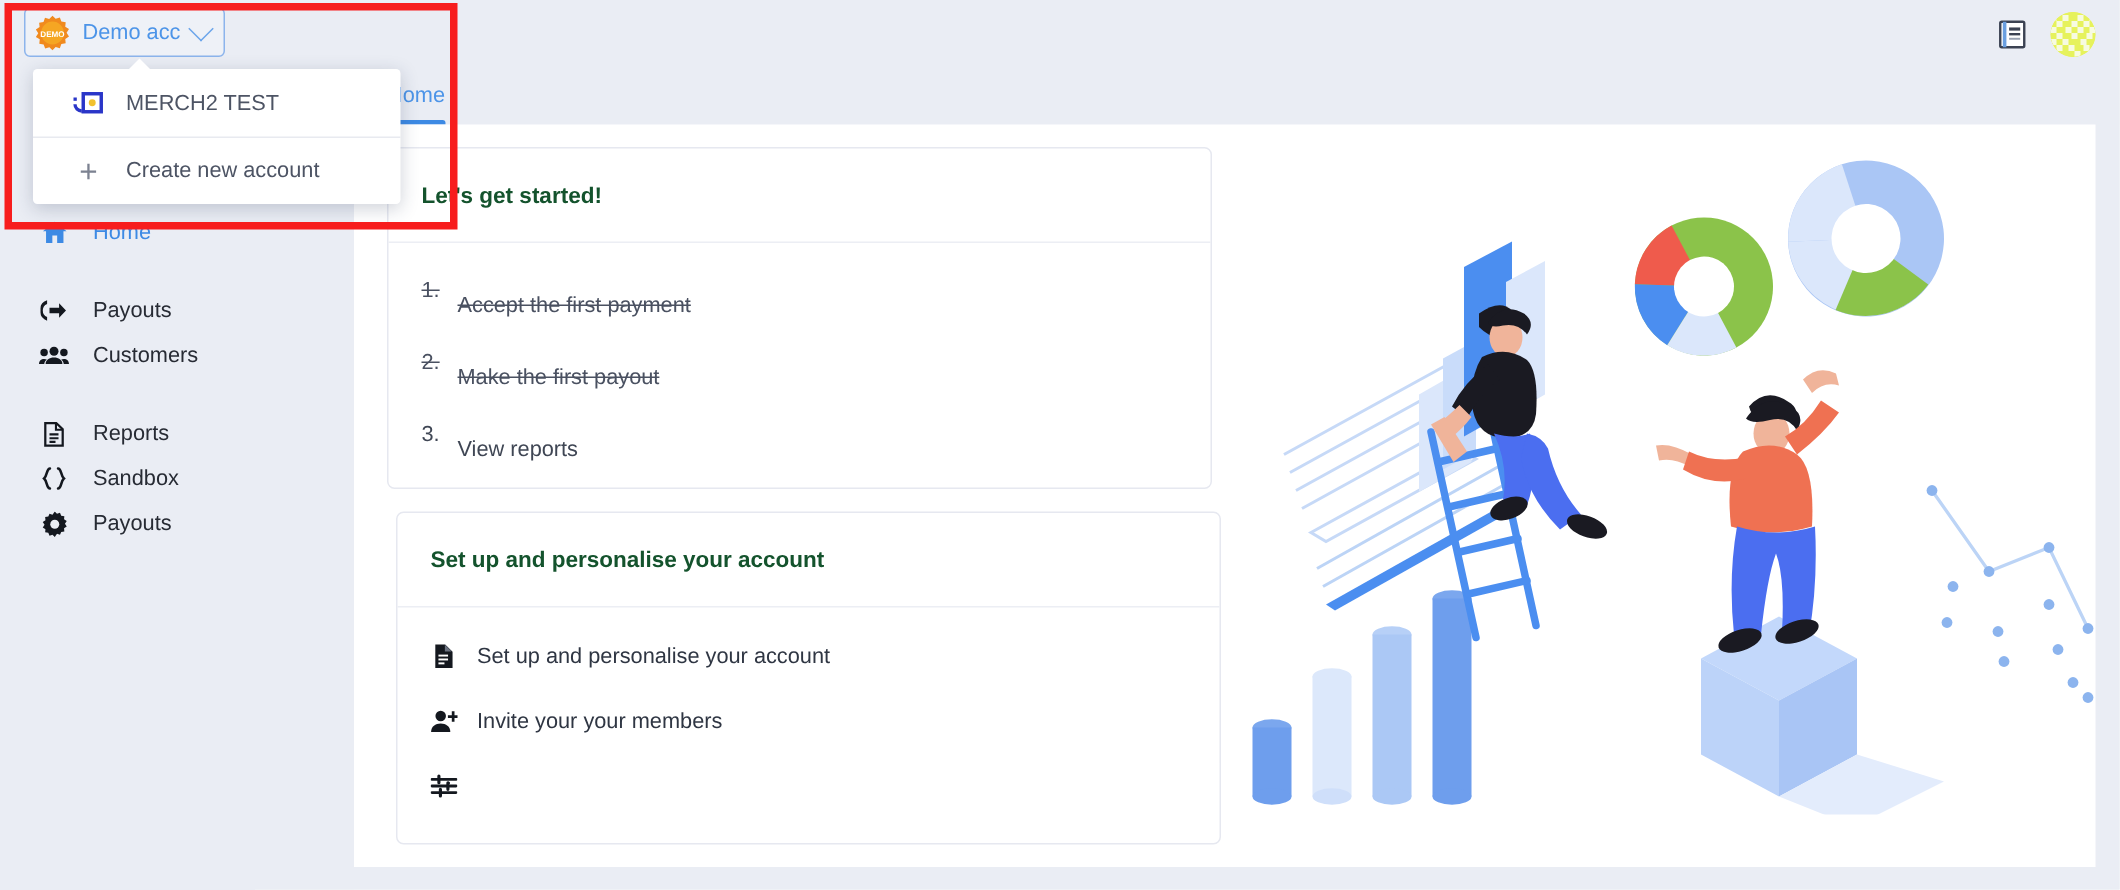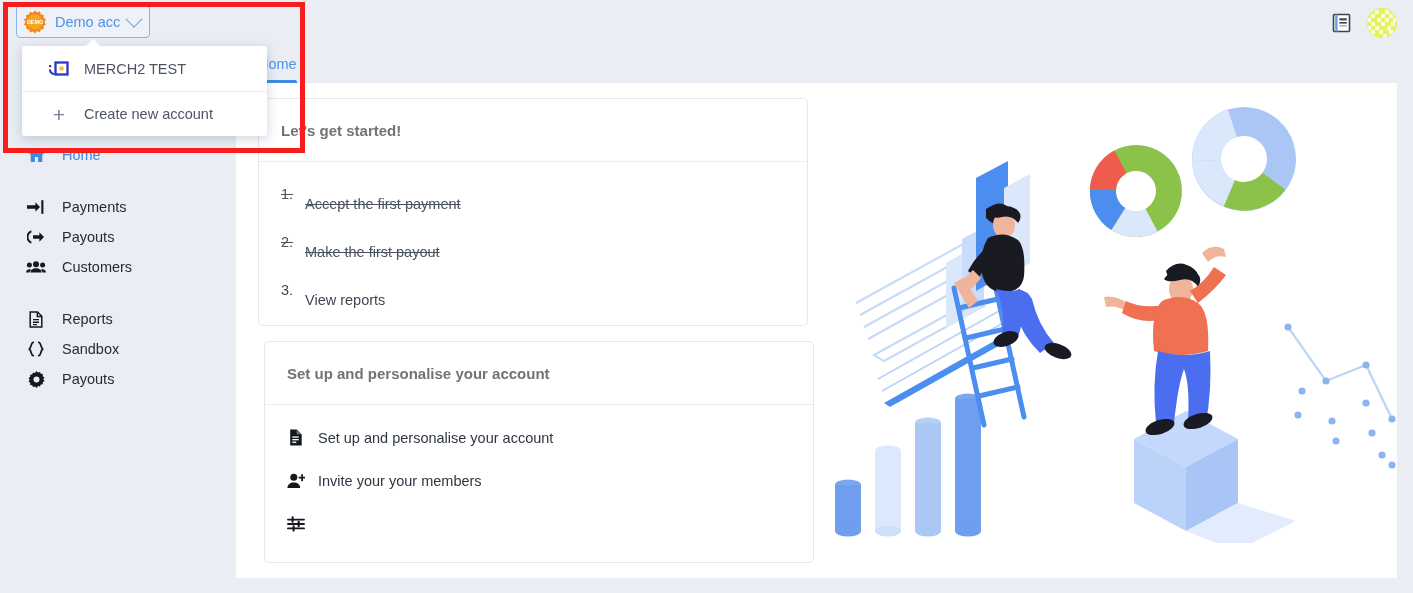--- a/index.html
+++ b/index.html
@@ -124,21 +124,21 @@
     background: #fff;
     border: 1px solid #e6e8f0;
     border-radius: 5px;
   }
   #card-started { left: 22px; top: 15px; width: 550px; height: 228px; }
   #card-setup   { left: 28px; top: 258px; width: 550px; height: 222px; }
   .card-head {
     height: 63px; display: flex; align-items: center;
     padding: 0 22px;
     border-bottom: 1px solid #eceef4;
-    font-size: 15px; font-weight: bold; color: #737373;
+    font-size: 15px; font-weight: bold; color: #14532d;
   }
   .card-body { padding: 24px 22px 0 22px; }
 
   .step { display: flex; gap: 10px; font-size: 14.5px; margin-bottom: 22px;
           color: #3f4654; }
   .step .num { width: 14px; flex: 0 0 14px; }
   .step.done { color: #4a5161; text-decoration: line-through; }
   .step .txt { cursor: pointer; margin-top: 10px; }
   .step.done .txt { color: #4a5161; }
 
@@ -206,29 +206,20 @@
           <span class="nav-ic">
             <svg width="17" height="16" viewBox="0 0 17 16" fill="#3d8ae4">
               <path d="M8.5 0.8 0.6 7.2h2.1V15h4.2V10h3.2v5h4.2V7.2h2.1z"></path>
             </svg>
           </span>
           <span>Home</span>
         </div>
       </div>
 
       <div class="nav-group">
-        <div class="nav-item">
-          <span class="nav-ic">
-            <svg width="18" height="16" viewBox="0 0 18 16" fill="#14181f">
-              <path d="M0 6.2h8.4V3.2L13 8l-4.6 4.8V9.8H0z"></path>
-              <rect x="14.3" y="1.2" width="2.1" height="13.6"></rect>
-            </svg>
-          </span>
-          <span>Payments</span>
-        </div>
         <div class="nav-item">
           <span class="nav-ic">
             <svg width="18" height="16" viewBox="0 0 18 16" fill="#14181f">
               <path d="M6 6.2h6.4V3.2L17 8l-4.6 4.8V9.8H6z"></path>
               <path d="M4.4 1.2a7.2 7.2 0 0 0 0 13.6V12.4a4.8 4.8 0 0 1 0-8.8z"></path>
             </svg>
           </span>
           <span>Payouts</span>
         </div>
         <div class="nav-item">

